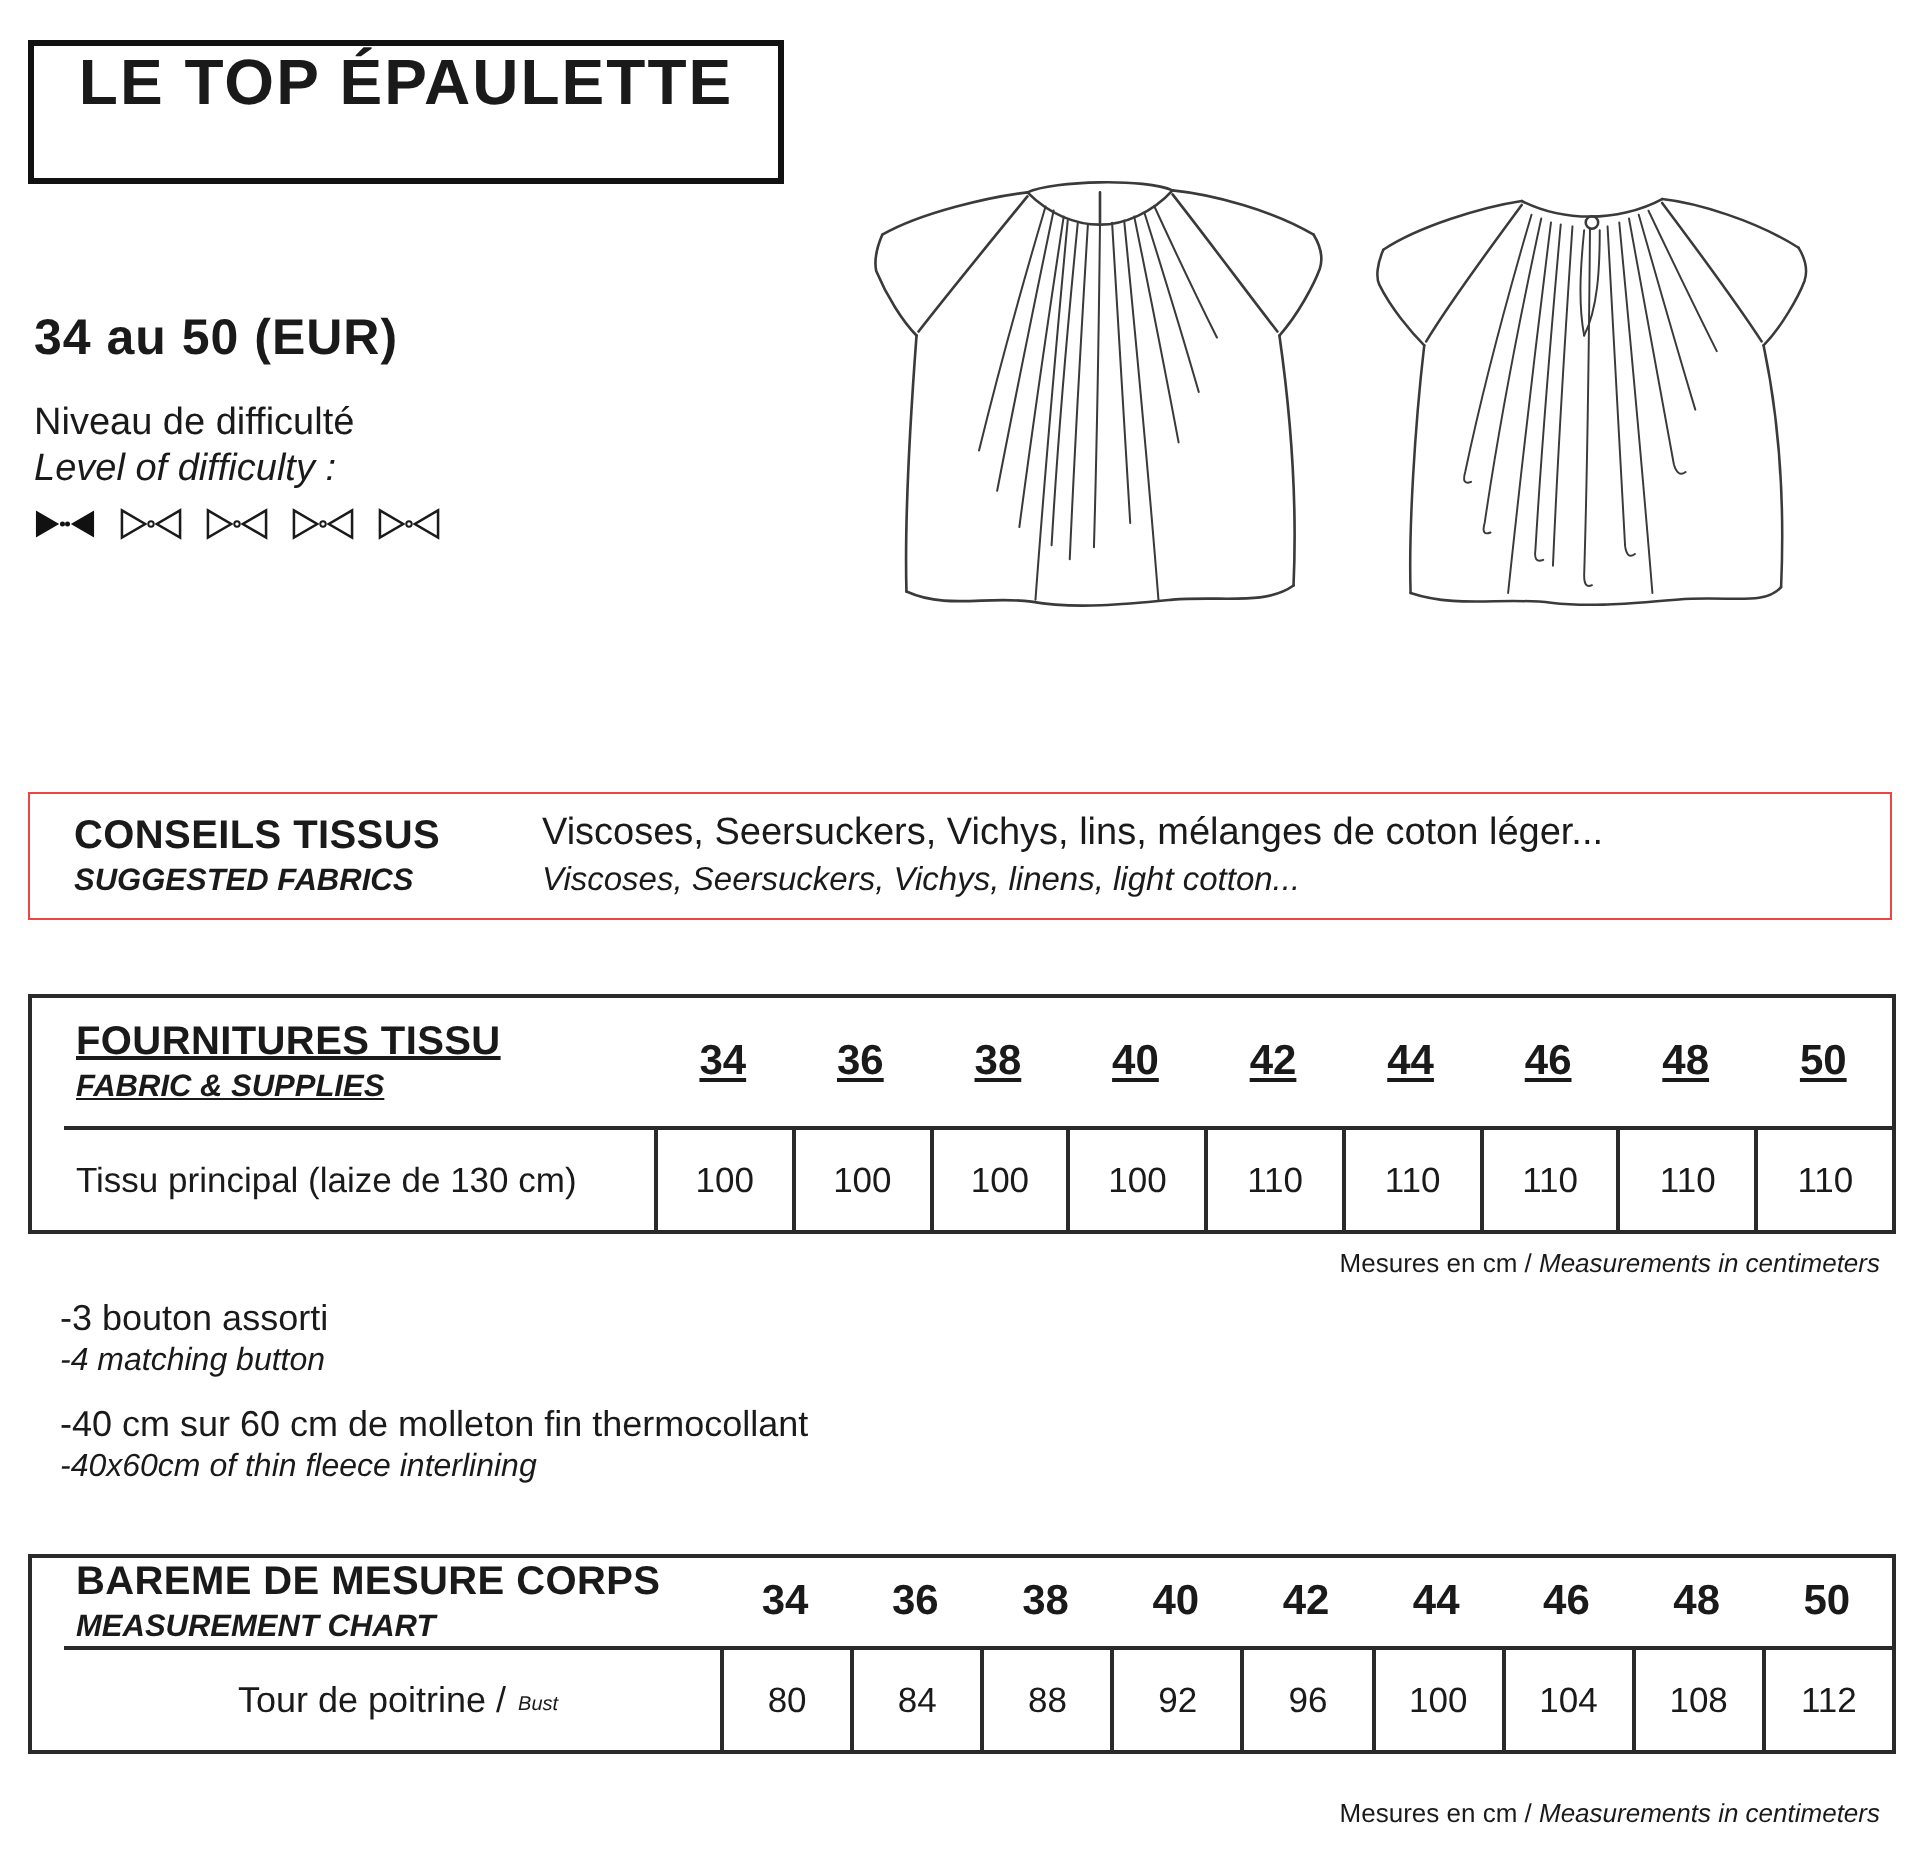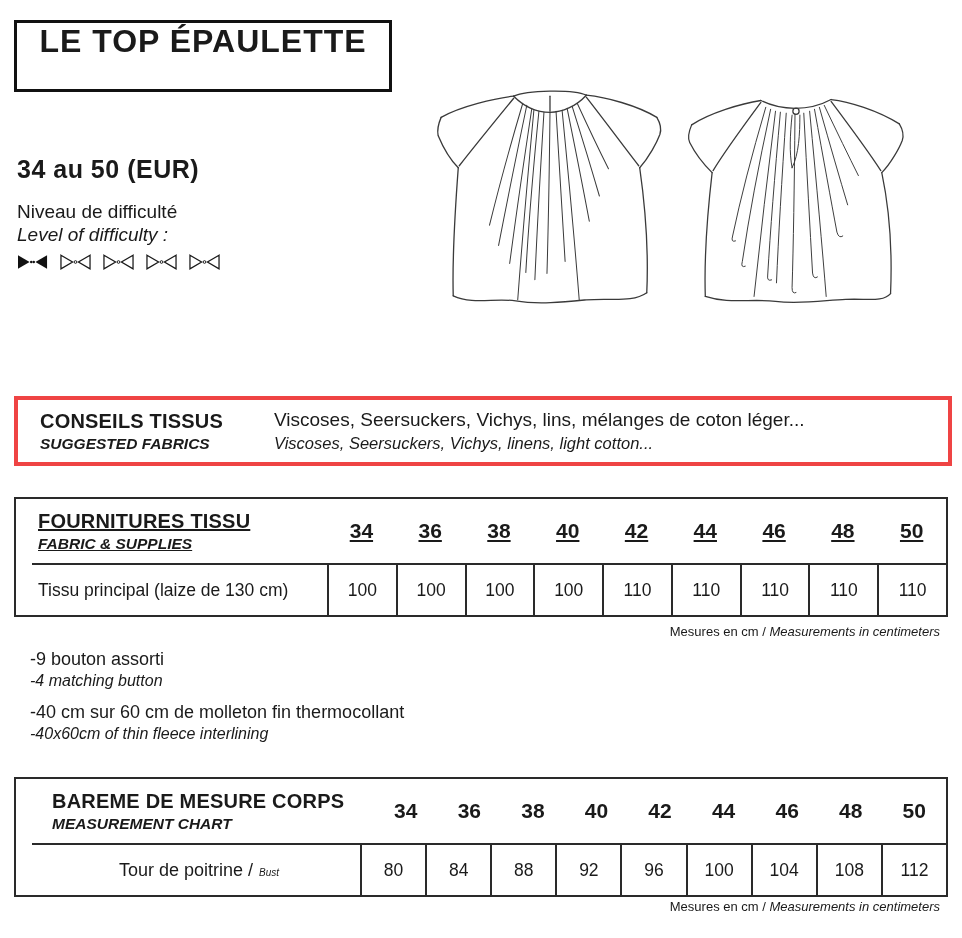--- a/index.html
+++ b/index.html
@@ -25,36 +25,36 @@
   .diff-icons{position:absolute;left:17px;top:253px;display:flex;align-items:center;}
   .bow{width:31px;height:18px;margin-right:12px;}
   .bow polygon.f,.bow circle.f{fill:#111;}
   
   .garment{position:absolute;}
   .garment path, .garment circle{fill:none;stroke:#3a3a3a;stroke-width:1.3;stroke-linecap:round;stroke-linejoin:round;}
   .garment .thin{stroke-width:1;}
   
   .fabric-box{
     position:absolute;left:14px;top:396px;width:930px;height:62px;
-    border:4px solid #ef4444;
+    border:1px solid #ef4444;
     display:flex;align-items:center;box-sizing:content-box;
   }
   .fabric-label{padding-left:22px;width:234px;}
   .lab-fr{font-weight:bold;font-size:20px;letter-spacing:.2px;}
   .lab-en{font-weight:bold;font-style:italic;font-size:15.5px;margin-top:2px;}
   .fabric-text .fx-fr{font-size:19px;}
   .fabric-text .fx-en{font-size:16.5px;font-style:italic;margin-top:3px;}
   
   .dtable{
     position:absolute;left:14px;width:930px;
     border:2px solid #2a2a2a;background:#fff;
   }
   .thead{display:flex;align-items:center;}
   .supplies .thead{height:64px;text-decoration:underline;}
-  .chart .thead{height:64px;padding-left:14px;}
+  .chart .thead{height:44px;}
   .tlabel{box-sizing:border-box;padding-left:22px;}
   .supplies .tlabel{width:311px;}
   .chart .tlabel{width:344px;}
   .size-cell{flex:1;text-align:center;font-weight:bold;font-size:21px;}
   .divider{height:2px;background:#2a2a2a;margin-left:16px;}
   .tbody{display:flex;height:50px;}
   .row-label{box-sizing:border-box;padding-left:22px;display:flex;flex-direction:column;justify-content:center;}
   .supplies .row-label{width:311px;}
   .chart .row-label{width:344px;flex-direction:row;align-items:center;}
   .rl-fr{font-size:17.5px;}
@@ -210,21 +210,21 @@
       <div class="val-cell">110</div>
     </div>
   </div>
 
   <div class="units-note note-1">
     <span class="note-fr">Mesures en cm / </span><span class="note-en">Measurements in centimeters</span>
   </div>
 
   <div class="notions">
     <div class="notion-group">
-      <div class="notion-fr">-9 bouton assorti</div>
+      <div class="notion-fr">-3 bouton assorti</div>
       <div class="notion-en">-4 matching button</div>
     </div>
     <div class="notion-group">
       <div class="notion-fr">-40 cm sur 60 cm de molleton fin thermocollant</div>
       <div class="notion-en">-40x60cm of thin fleece interlining</div>
     </div>
   </div>
 
   <div class="dtable chart" style="top:777px;">
     <div class="thead">

